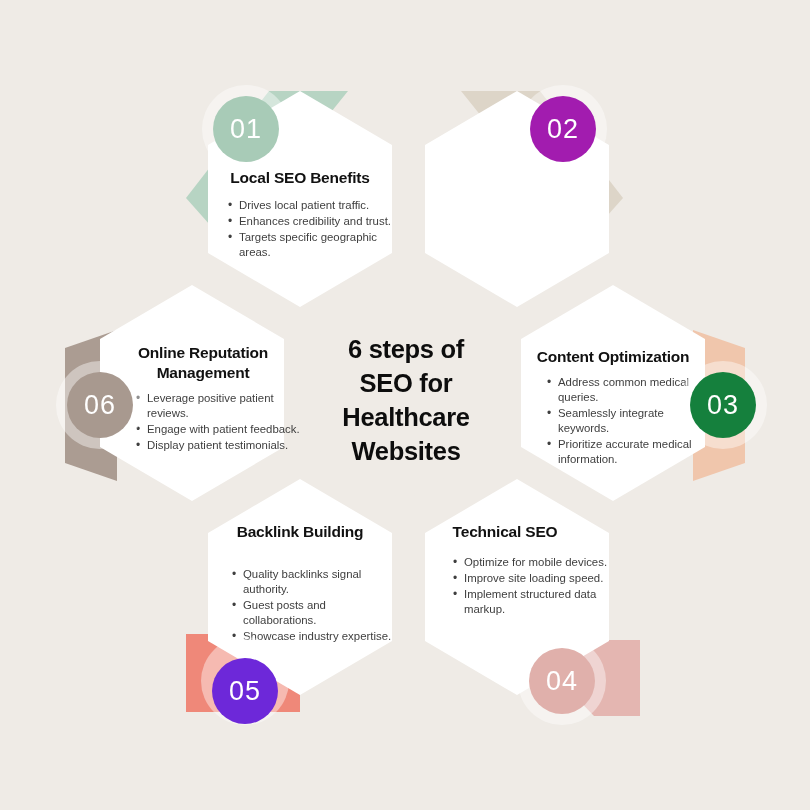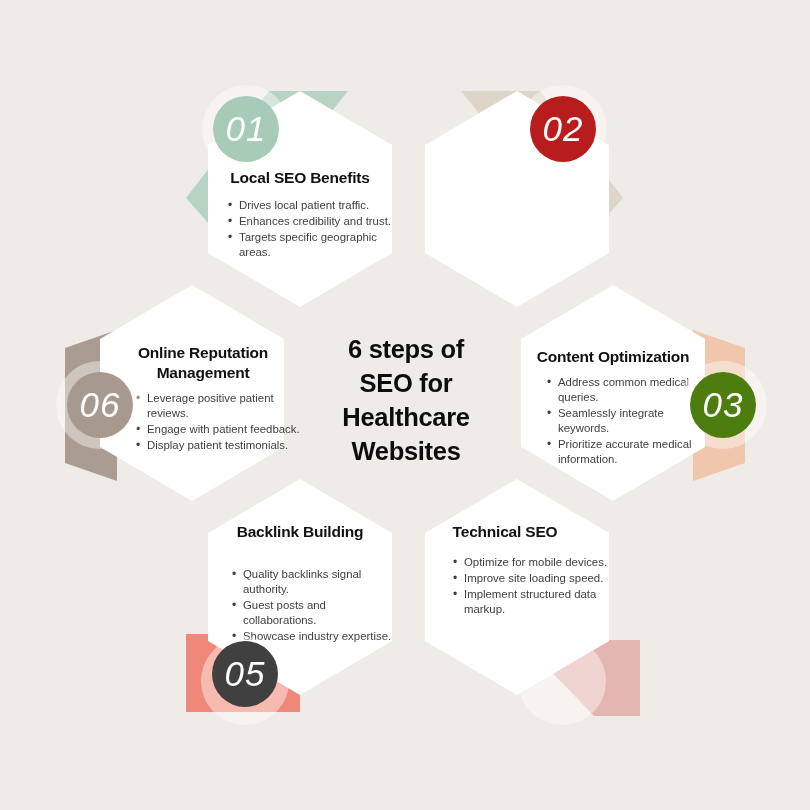--- a/index.html
+++ b/index.html
@@ -61,24 +61,23 @@
   }
   .badge {
     position: absolute;
     width: 66px;
     height: 66px;
     border-radius: 50%;
     display: flex;
     align-items: center;
     justify-content: center;
     color: #ffffff;
-    font-size: 35px;
+    font-size: 27px;
     font-weight: 400;
     letter-spacing: 1px;
-    font-style: italic;
   }
   .badge-ring {
     position: absolute;
     width: 88px;
     height: 88px;
     border-radius: 50%;
     background: rgba(255,255,255,0.42);
   }
   #center-title {
     position: absolute;
@@ -173,35 +172,36 @@
     </ul>
   </div>
 
   <div style="position:absolute; left:202px; top:85px; width:88px; height:88px;">
     <div class="badge-ring"></div>
     <div class="badge" style="left:11px; top:11px; background:#a8cbb7;">01</div>
   </div>
 
   <div style="position:absolute; left:519px; top:85px; width:88px; height:88px;">
     <div class="badge-ring"></div>
-    <div class="badge" style="left:11px; top:11px; background:#b91c1c;">02</div>
+    <div class="badge" style="left:11px; top:11px; background:#a21caf;">02</div>
   </div>
 
   <div style="position:absolute; left:679px; top:361px; width:88px; height:88px;">
     <div class="badge-ring"></div>
-    <div class="badge" style="left:11px; top:11px; background:#4d7c0f;">03</div>
+    <div class="badge" style="left:11px; top:11px; background:#15803d;">03</div>
   </div>
 
   <div style="position:absolute; left:518px; top:637px; width:88px; height:88px;">
     <div class="badge-ring"></div>
+    <div class="badge" style="left:11px; top:11px; background:#e0b0ab;">04</div>
   </div>
 
   <div style="position:absolute; left:201px; top:637px; width:88px; height:88px;">
     <div class="badge-ring"></div>
-    <div class="badge" style="left:11px; top:4px; background:#404040;">05</div>
+    <div class="badge" style="left:11px; top:21px; background:#6d28d9;">05</div>
   </div>
 
   <div style="position:absolute; left:56px; top:361px; width:88px; height:88px;">
     <div class="badge-ring"></div>
     <div class="badge" style="left:11px; top:11px; background:#a8998f;">06</div>
   </div>
 
 </div>
 
 </body></html>

